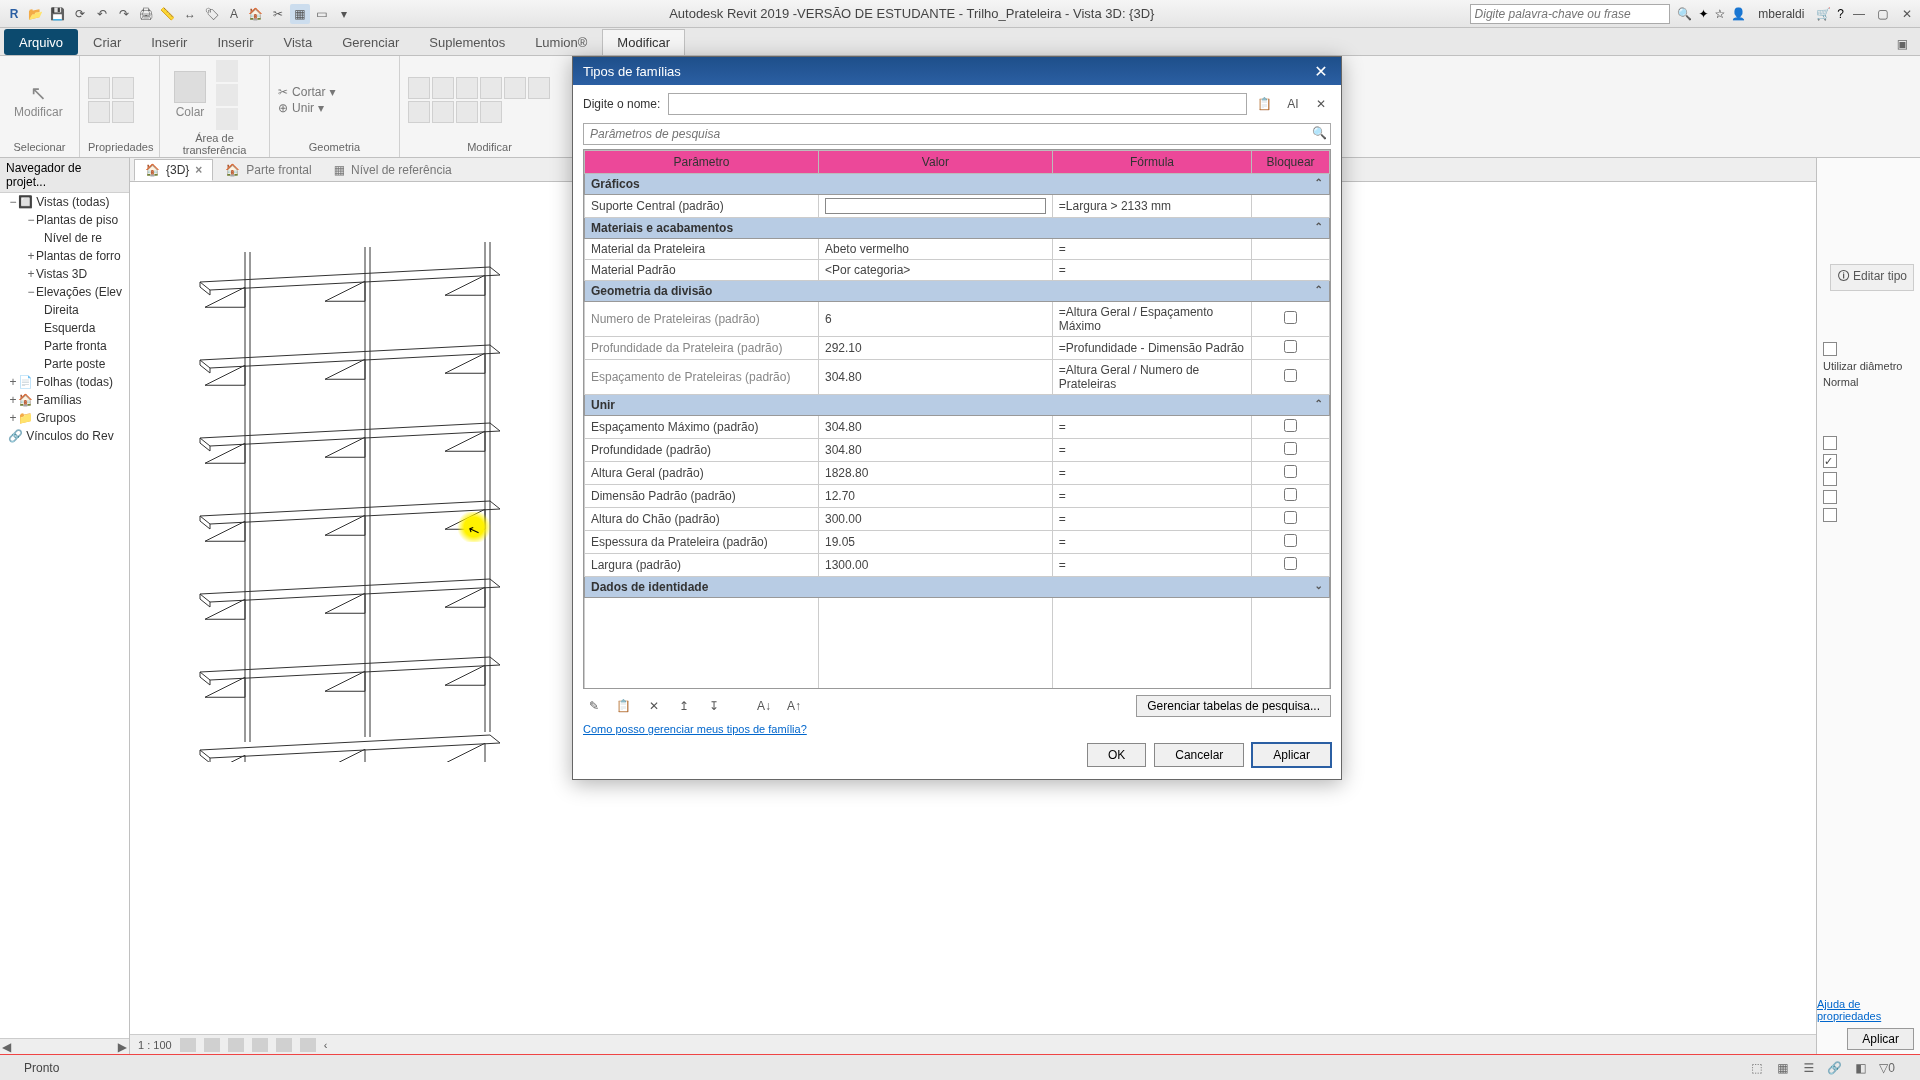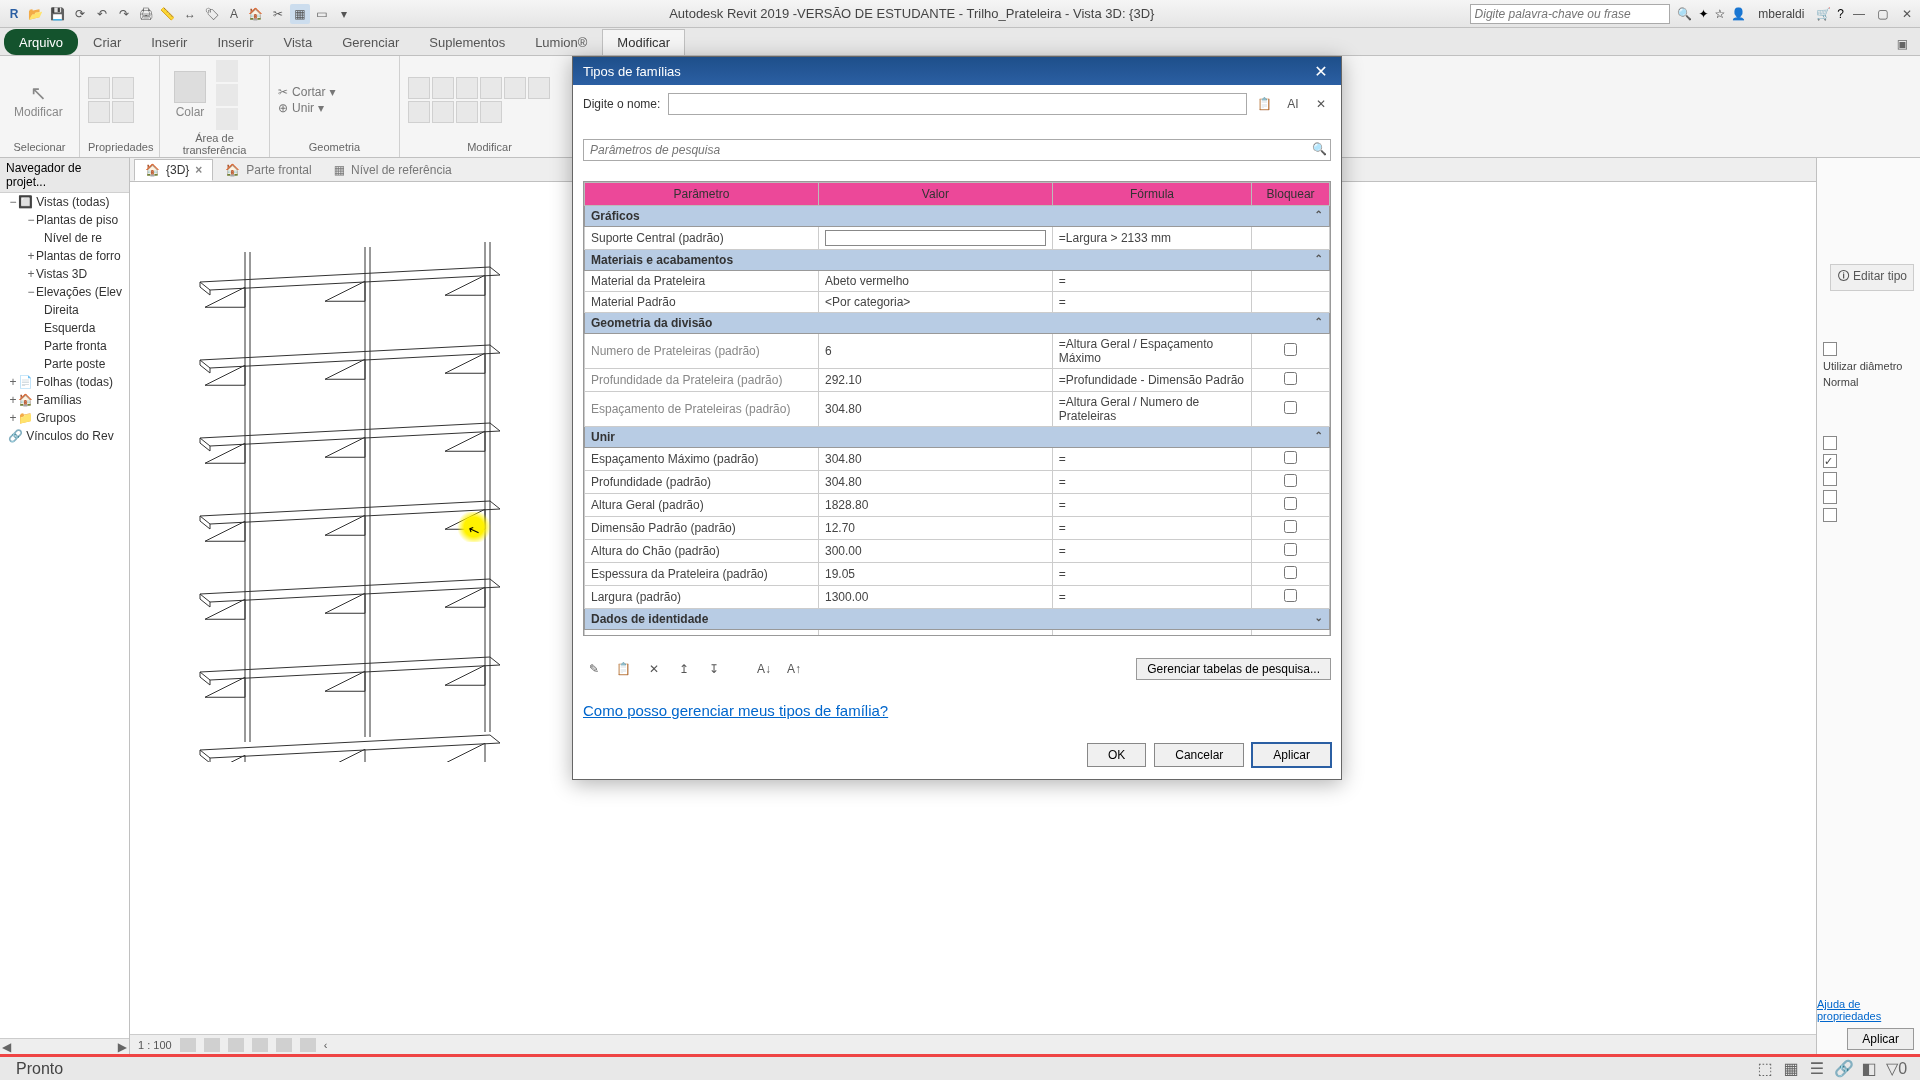--- a/index.html
+++ b/index.html
@@ -11,21 +11,21 @@
 .titlebar .qat .ico { width: 20px; height: 20px; display:flex; align-items:center; justify-content:center; color:#555; border-radius:2px; }
 .titlebar .title { flex: 1; text-align: center; color: #444; font-size: 13px; }
 .titlebar .search-box { width: 200px; height: 20px; border: 1px solid #aaa; background: #fff; padding: 0 4px; font-size: 12px; font-style: italic; color: #888; }
 .titlebar .right-icons { display:flex; gap:6px; align-items:center; margin-left:8px; }
 .titlebar .user { color:#444; font-size:12px; margin:0 6px; }
 .titlebar .winbtn { width:18px; height:18px; display:flex; align-items:center; justify-content:center; color:#555; }
 
 
 .ribbon-tabs { height: 28px; background: #e8e8e8; display: flex; align-items:flex-end; border-bottom:1px solid #c0c0c0; padding-left:4px; }
 .ribbon-tabs .tab { padding: 5px 14px; font-size:13px; color:#555; border:1px solid transparent; border-bottom:none; }
-.ribbon-tabs .tab.file { background:#14532d; color:#fff; border-radius:12px;text-align:right; }
+.ribbon-tabs .tab.file { background:#0c4a6e; color:#fff; border-radius:3px;text-align:right; }
 .ribbon-tabs .tab.active { background:#f5f5f5; border-color:#c0c0c0; color:#333; }
 .ribbon-tabs .collapse { margin-left:auto; margin-right:8px; padding:4px; color:#666; }
 
 
 .ribbon-panel { height: 102px; background: #f5f5f5; display:flex; border-bottom:1px solid #c0c0c0; }
 .rp-group { border-right:1px solid #d0d0d0; display:flex; flex-direction:column; padding:4px 8px; }
 .rp-group .body { flex:1; display:flex; align-items:center; gap:4px; }
 .rp-group .label { text-align:center; font-size:11px; color:#666; padding-top:2px; }
 .rp-bigbtn { display:flex; flex-direction:column; align-items:center; justify-content:center; padding:4px 6px; color:#888; }
 .rp-bigbtn .ico-lg { width:32px; height:32px; background:#ddd; border:1px solid #ccc; margin-bottom:2px; }
@@ -52,21 +52,21 @@
 .shelf-svg { position:absolute; left:60px; top:60px; }
 .cursor-highlight { position:absolute; left:325px; top:330px; width:38px; height:30px; background:radial-gradient(circle,#fff200 0%,#fff200 40%,rgba(255,242,0,0) 70%); border-radius:4px; }
 .cursor-arrow { position:absolute; left:338px; top:340px; font-size:14px; color:#000; transform:rotate(-20deg); }
 .view-controls { position:absolute; bottom:0; left:0; right:0; height:20px; background:#eee; border-top:1px solid #ccc; display:flex; align-items:center; gap:8px; padding:0 8px; font-size:11px; color:#555; }
 .view-controls .ico-sm { width:16px; height:14px; background:#d0d0d0; }
 
 
 .dialog { position:absolute; left:572px; top:56px; width:770px; height:724px; background:#fff; border:1px solid #666; box-shadow:0 4px 20px rgba(0,0,0,0.3); display:flex; flex-direction:column; }
 .dialog .dlg-title { height:28px; background:linear-gradient(#1e4f8a,#2b5fa3); color:#fff; display:flex; align-items:center; padding:0 10px; font-size:13px; }
 .dialog .dlg-title .dlg-close { margin-left:auto; color:#fff; font-size:16px; width:20px; text-align:center; }
-.dialog .dlg-body { flex:1; padding:8px 10px; display:flex; flex-direction:column; overflow:hidden;gap:16px; }
+.dialog .dlg-body { flex:1; padding:8px 10px; display:flex; flex-direction:column; overflow:hidden; }
 .dialog .name-row { display:flex; align-items:center; gap:8px; margin-bottom:8px; }
 .dialog .name-row .lbl { font-size:12px; color:#333; }
 .dialog .name-row .sel { flex:1; height:22px; border:1px solid #aaa; background:#fff; }
 .dialog .name-row .ibtn { width:20px; height:20px; color:#555; display:flex; align-items:center; justify-content:center; }
 .dialog .search-row { position:relative; margin-bottom:4px; }
 .dialog .search-row input { width:100%; height:22px; border:1px solid #aaa; padding:0 24px 0 6px; font-style:italic; color:#888; font-size:12px; }
 .dialog .search-row .mag { position:absolute; right:4px; top:3px; color:#666; }
 
 .param-table { flex:1; border:1px solid #999; overflow:auto; background:#fff; }
 .param-table table { width:100%; border-collapse:collapse; font-size:12px; }
@@ -80,35 +80,35 @@
 .param-table td { border:1px solid #ccc; padding:3px 6px; color:#444; height:21px; }
 .param-table td.val-cell input[type=text]{ width:100%; border:1px solid #888; height:16px; padding:0 2px; font-size:11px; }
 .param-table td.lock { text-align:center; }
 .param-table td.lock input { }
 .param-table tr.dimmed td:first-child { color:#888; }
 
 .dialog .toolbar-row { display:flex; align-items:center; gap:8px; padding:6px 0; }
 .dialog .toolbar-row .tbtn { width:22px; height:22px; color:#555; display:flex; align-items:center; justify-content:center; border:1px solid transparent; }
 .dialog .toolbar-row .sep { width:12px; }
 .dialog .toolbar-row .lookup-btn { margin-left:auto; padding:3px 10px; border:1px solid #999; background:#f0f0f0; font-size:12px; }
-.dialog .link-row { font-size:15px; }
+.dialog .link-row { font-size:11px; }
 .dialog .link-row a { color:#0066cc; text-decoration:underline; }
 .dialog .btn-row { display:flex; justify-content:flex-end; gap:8px; padding:8px 0 4px; }
 .dialog .btn-row button { padding:4px 20px; border:1px solid #888; background:#f0f0f0; font-size:12px; }
 .dialog .btn-row button.primary { border:1px solid #2b5fa3; outline:1px solid #2b5fa3; }
 
 
 .right-panel { position:absolute; right:0; top:158px; width:104px; bottom:26px; background:#fafafa; border-left:1px solid #c0c0c0; padding:6px; }
 .right-panel .edit-type { position:absolute; top:106px; right:6px; font-size:12px; color:#555; border:1px solid #ccc; padding:2px 6px; background:#f0f0f0; }
 .right-panel .prop-row { display:flex; align-items:center; gap:4px; margin:4px 0; font-size:11px; color:#444; }
 .right-panel .prop-row .box { width:14px; height:14px; border:1px solid #888; background:#fff; }
 .right-panel .apply-btn { position:absolute; bottom:4px; right:6px; padding:3px 14px; border:1px solid #999; background:#eee; font-size:12px; }
 
 
-.statusbar { position:absolute; bottom:0; left:0; right:0; height:26px; background:#e8e8e8; border-top:3px solid #ef4444; display:flex; align-items:center; padding:0 16px; font-size:16px; color:#444; }
+.statusbar { position:absolute; bottom:0; left:0; right:0; height:26px; background:#e8e8e8; border-top:1px solid #ef4444; display:flex; align-items:center; padding:0 24px; font-size:12px; color:#444; }
 .statusbar .sb-icons { margin-left:auto; display:flex; gap:8px; color:#666; }
 .statusbar .sb-icons span { width:18px; text-align:center; }
 </style>
 </head>
 <body>
 
 <div class="titlebar">
   <div class="qat">
     <div class="ico" style="color:#2b5fa3;font-weight:bold;">R</div>
     <div class="ico">📂</div>

